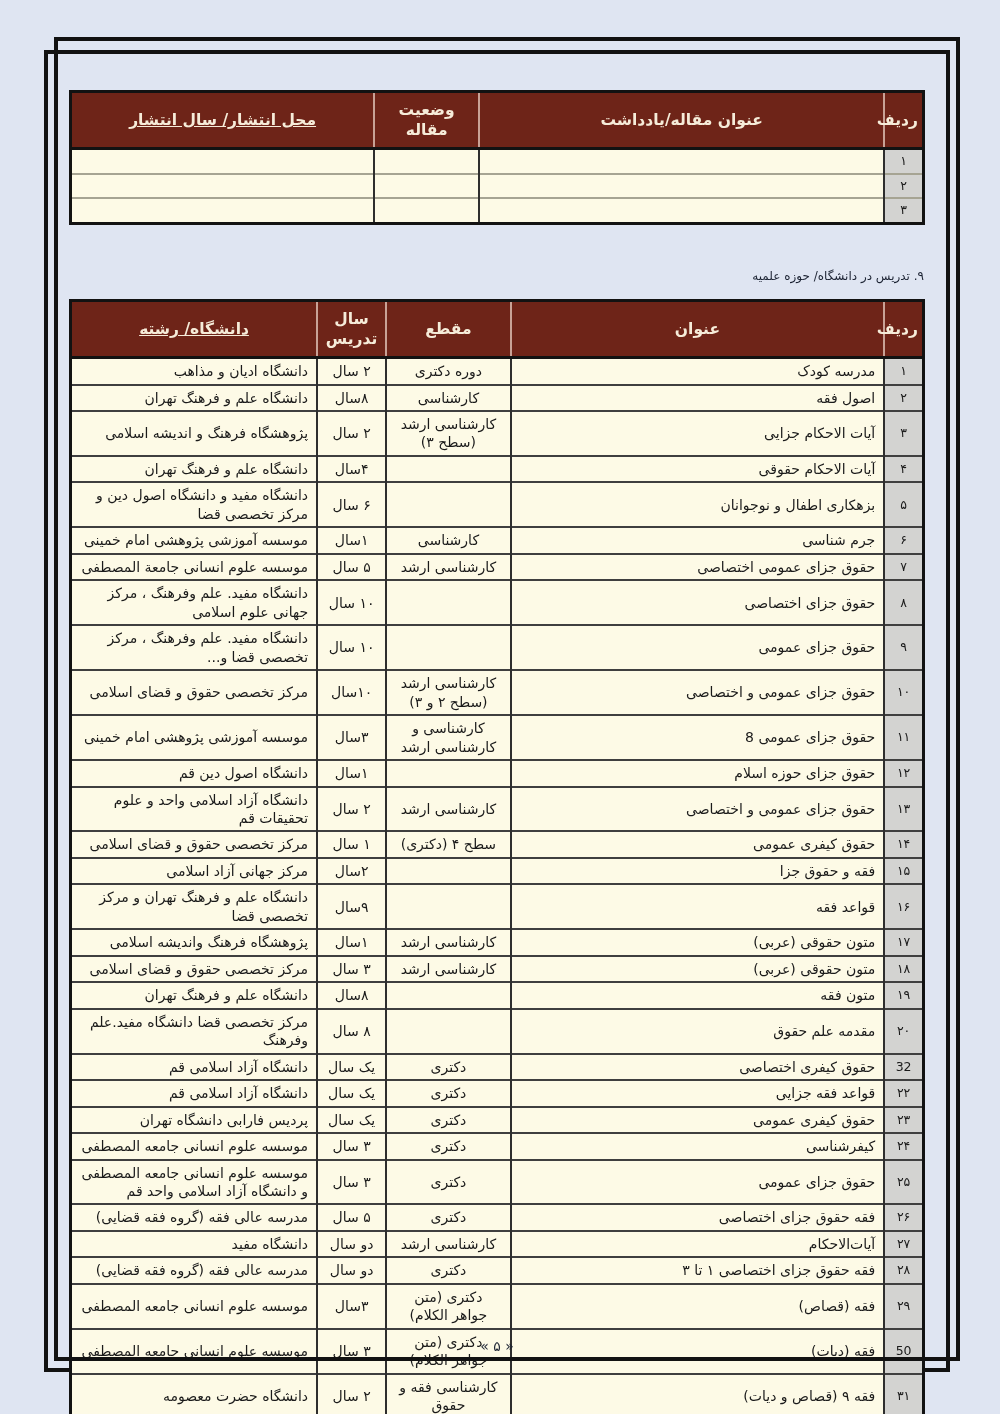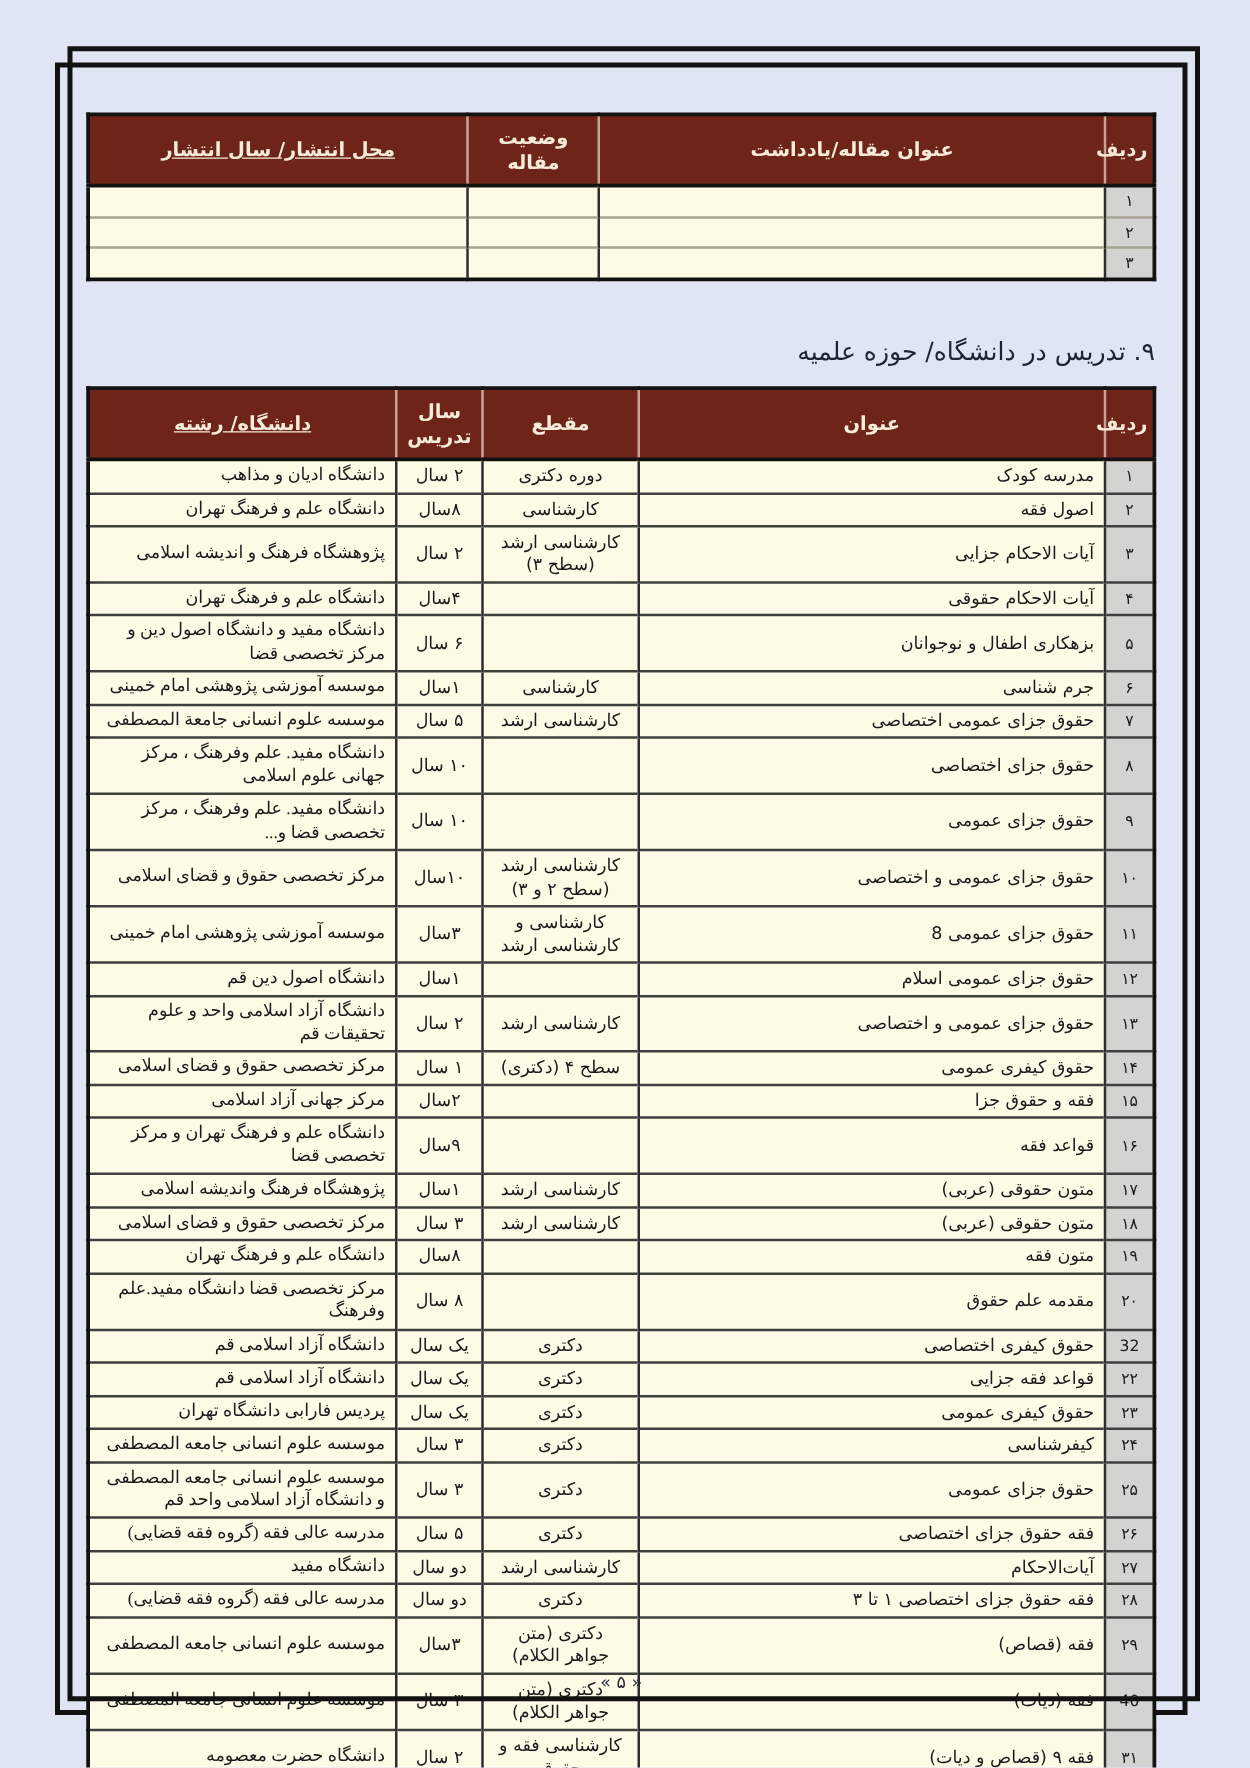--- a/index.html
+++ b/index.html
@@ -32,34 +32,34 @@
     font-weight:bold;font-size:15.5px;text-align:center;
     padding:7px 4px;border-left:2px solid var(--header_divider);
     border-bottom:3px solid var(--frame_border);line-height:1.3;
   }
   .tbl th:last-child{border-left:none;text-decoration:underline;}
   .tbl td{
     background:var(--cell_bg);font-size:14px;line-height:1.32;
     padding:3px 8px;border-left:2px solid var(--col_line);
     vertical-align:middle;height:24px;word-break:keep-all;
   }
-  .tbl td:last-child{border-left:none;font-family:Liberation Serif, serif;}
+  .tbl td:last-child{border-left:none;}
   .articles td{border-top:2px solid var(--row_line_light);}
   .teaching td{border-top:2px solid var(--row_line);}
   .tbl td.c-num{
     background:var(--num_cell_bg);text-align:center;font-size:12.5px;padding:3px 2px;
   }
   .tbl td.c-level,.tbl td.c-years,.tbl td.c-status,.tbl td.c-place{text-align:center;}
   .tbl td.c-title,.tbl td.c-university{text-align:right;}
   .articles{margin-top:36px;}
   .w-num{width:4.6%;} .w-atitle{width:47.5%;} .w-status{width:12.3%;} .w-place{width:35.6%;}
   .w-title{width:43.8%;} .w-level{width:14.6%;} .w-years{width:8.1%;} .w-univ{width:28.9%;}
   .section-title{
     direction:rtl;text-align:right;margin:44px 22px 16px 0;
-    font-size:20px;color:var(--title_color);
+    font-size:12px;color:var(--title_color);
   }
   .page-number{
     position:absolute;bottom:14px;left:0;width:100%;
     text-align:center;font-size:14px;color:var(--title_color);direction:rtl;
   }
 </style>
 </head>
 <body>
 
 <div class="sheet">
@@ -193,21 +193,21 @@
         </tr>
         <tr>
           <td class="c-num">۱۱</td>
           <td class="c-title">حقوق جزای عمومی 8</td>
           <td class="c-level">کارشناسی و کارشناسی ارشد</td>
           <td class="c-years">۳سال</td>
           <td class="c-university">موسسه آموزشی پژوهشی امام خمینی</td>
         </tr>
         <tr>
           <td class="c-num">۱۲</td>
-          <td class="c-title">حقوق جزای عمومی اسلام</td>
+          <td class="c-title">حقوق جزای حوزه اسلام</td>
           <td class="c-level"></td>
           <td class="c-years">۱سال</td>
           <td class="c-university">دانشگاه اصول دین قم</td>
         </tr>
         <tr>
           <td class="c-num">۱۳</td>
           <td class="c-title">حقوق جزای عمومی و اختصاصی</td>
           <td class="c-level">کارشناسی ارشد</td>
           <td class="c-years">۲ سال</td>
           <td class="c-university">دانشگاه آزاد اسلامی واحد و علوم تحقیقات قم</td>
@@ -318,21 +318,21 @@
           <td class="c-university">مدرسه عالی فقه (گروه فقه قضایی)</td>
         </tr>
         <tr>
           <td class="c-num">۲۹</td>
           <td class="c-title">فقه (قصاص)</td>
           <td class="c-level">دکتری (متن جواهر الکلام)</td>
           <td class="c-years">۳سال</td>
           <td class="c-university">موسسه علوم انسانی جامعه المصطفی</td>
         </tr>
         <tr>
-          <td class="c-num">40</td>
+          <td class="c-num">50</td>
           <td class="c-title">فقه (دیات)</td>
           <td class="c-level">دکتری (متن جواهر الکلام)</td>
           <td class="c-years">۳ سال</td>
           <td class="c-university">موسسه علوم انسانی جامعه المصطفی</td>
         </tr>
         <tr>
           <td class="c-num">۳۱</td>
           <td class="c-title">فقه ۹ (قصاص و دیات)</td>
           <td class="c-level">کارشناسی فقه و حقوق</td>
           <td class="c-years">۲ سال</td>

